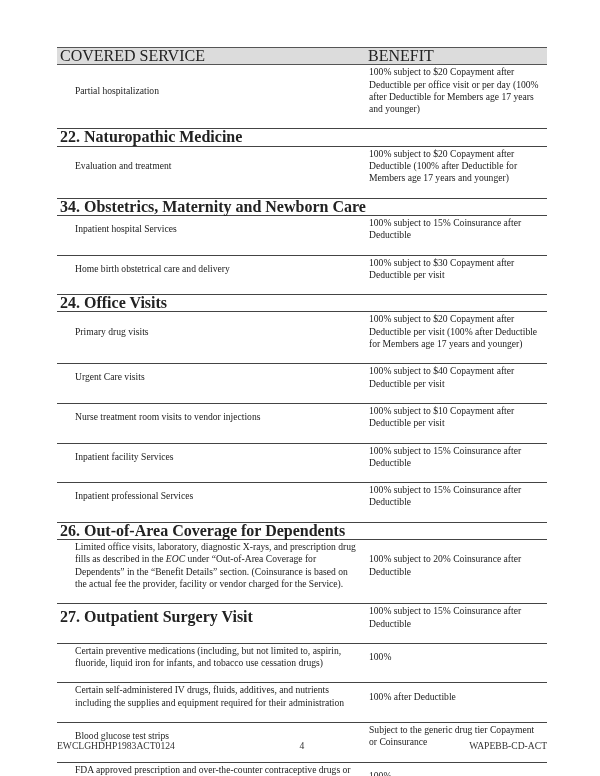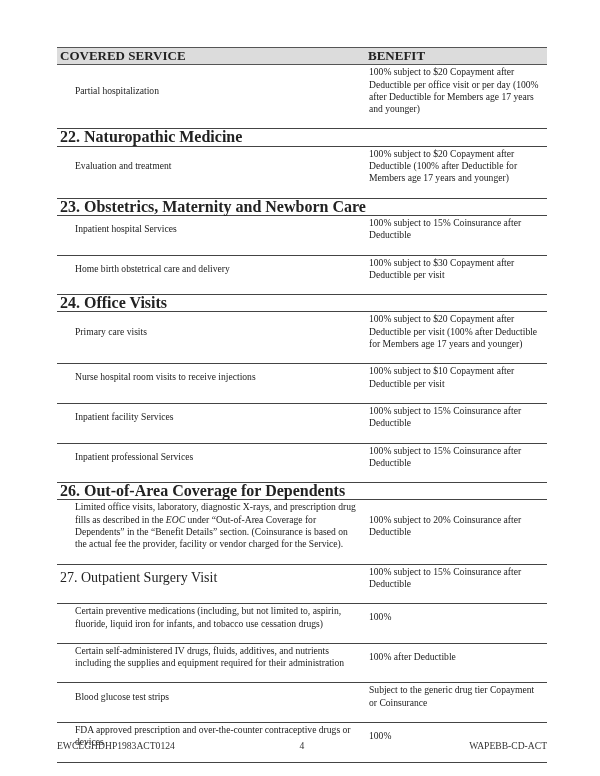--- a/index.html
+++ b/index.html
@@ -2,27 +2,27 @@
 <html><head>
 <meta charset="utf-8">
 <style>
   html, body { margin:0; padding:0; background:#ffffff; }
   body { width:600px; height:776px; position:relative; font-family:"Liberation Serif","DejaVu Serif",serif; color:#222; overflow:hidden; }
   .page { position:absolute; left:57px; top:47px; width:490px; }
   table { border-collapse:collapse; width:490px; table-layout:fixed; }
   col.c1 { width:308px; }
   col.c2 { width:182px; }
   td { font-size:9.6px; line-height:12.3px; vertical-align:middle; padding:1px 4px 13px 4px; }
-  tr.hdr td { background:#dcdcdc; font-weight:bold; font-size:13px; padding:2px 3px; border-top:1.5px solid #555; border-bottom:1.5px solid #555; }
+  tr.hdr td { background:#dcdcdc; font-weight:normal; font-size:16px; padding:2px 3px; border-top:1.5px solid #555; border-bottom:1.5px solid #555; }
   tr.sec td { font-weight:bold; font-size:16px; padding:2px 3px; border-bottom:1.5px solid #444; }
   tr.row td { border-bottom:1px solid #444; }
   tr.row td.svc { padding-left:18px; }
   tr.row td.svc.long { padding-left:18px; }
   tr.secrow td { border-bottom:1.5px solid #444; }
-  tr.secrow td.svc { font-weight:normal; font-size:14px; padding-left:3px; }
+  tr.secrow td.svc { font-weight:bold; font-size:16px; padding-left:3px; }
   .footer { position:absolute; top:740px; left:57px; width:490px; font-size:9.6px; color:#333; }
   .footer .l { position:absolute; left:0; }
   .footer .c { position:absolute; left:0; width:490px; text-align:center; }
   .footer .r { position:absolute; right:0; }
 </style>
 </head>
 <body>
 
 <div class="page">
   <table>
@@ -42,39 +42,43 @@
           <td class="ben">100% subject to $20 Copayment after Deductible per office visit or per day (100% after Deductible for Members age 17 years and younger)</td>
         </tr>
         <tr class="sec">
           <td colspan="2">22. Naturopathic Medicine</td>
         </tr>
         <tr class="row">
           <td class="svc">Evaluation and treatment</td>
           <td class="ben">100% subject to $20 Copayment after Deductible (100% after Deductible for Members age 17 years and younger)</td>
         </tr>
         <tr class="sec">
-          <td colspan="2">23. Obstetrics, Maternity and Newborn Care</td>
+          <td colspan="2">34. Obstetrics, Maternity and Newborn Care</td>
         </tr>
         <tr class="row">
           <td class="svc">Inpatient hospital Services</td>
           <td class="ben">100% subject to 15% Coinsurance after Deductible</td>
         </tr>
         <tr class="row">
           <td class="svc">Home birth obstetrical care and delivery</td>
           <td class="ben">100% subject to $30 Copayment after Deductible per visit</td>
         </tr>
         <tr class="sec">
           <td colspan="2">24. Office Visits</td>
         </tr>
         <tr class="row">
-          <td class="svc">Primary care visits</td>
+          <td class="svc">Primary drug visits</td>
           <td class="ben">100% subject to $20 Copayment after Deductible per visit (100% after Deductible for Members age 17 years and younger)</td>
         </tr>
         <tr class="row">
-          <td class="svc">Nurse hospital room visits to receive injections</td>
+          <td class="svc">Urgent Care visits</td>
+          <td class="ben">100% subject to $40 Copayment after Deductible per visit</td>
+        </tr>
+        <tr class="row">
+          <td class="svc">Nurse treatment room visits to vendor injections</td>
           <td class="ben">100% subject to $10 Copayment after Deductible per visit</td>
         </tr>
         <tr class="row">
           <td class="svc">Inpatient facility Services</td>
           <td class="ben">100% subject to 15% Coinsurance after Deductible</td>
         </tr>
         <tr class="row">
           <td class="svc">Inpatient professional Services</td>
           <td class="ben">100% subject to 15% Coinsurance after Deductible</td>
         </tr>

